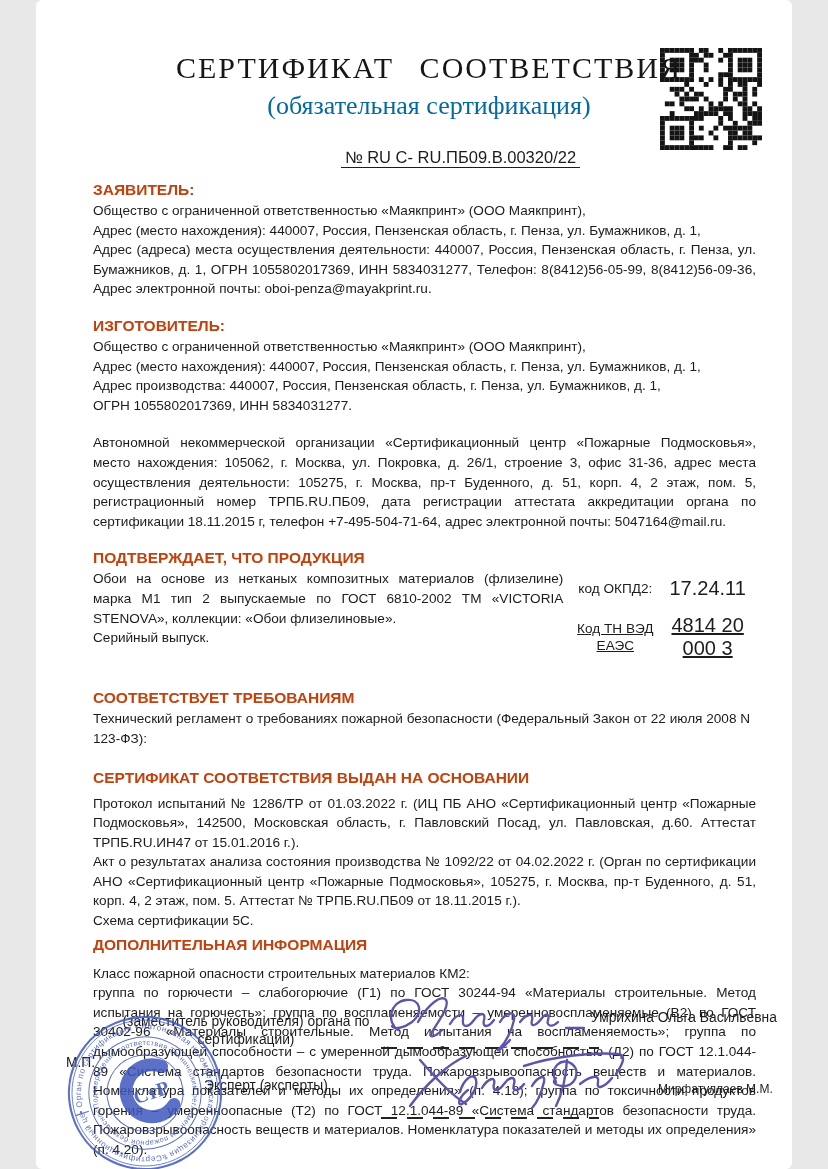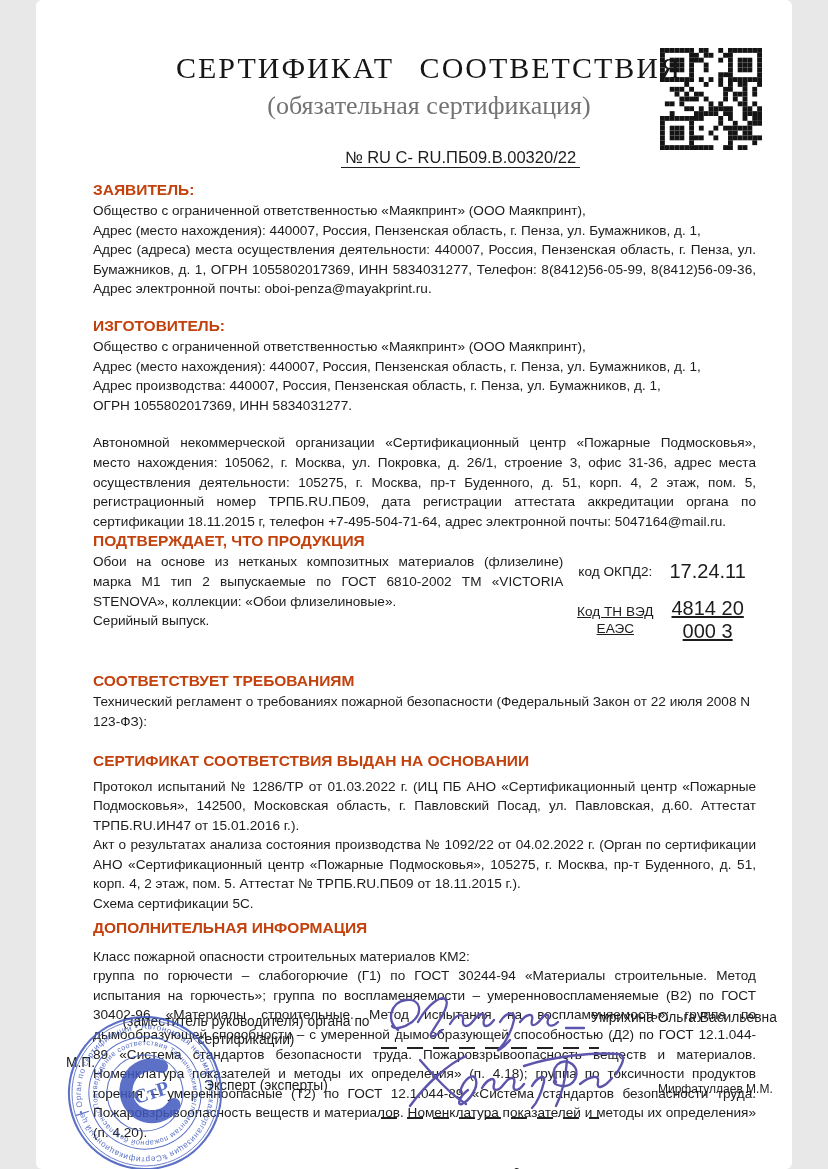--- a/index.html
+++ b/index.html
@@ -17,21 +17,21 @@
   .content{position:absolute;left:57px;right:36px;top:0;}
   
   .title-wrap{width:672px;text-align:center;margin-top:50px;}
   .doc-title{
     font-family:"Liberation Serif","DejaVu Serif",serif;
     font-size:30px;letter-spacing:2px;word-spacing:16px;
     color:#161616;line-height:36px;
   }
   .doc-subtitle{
     font-family:"Liberation Serif","DejaVu Serif",serif;
-    font-size:26px;line-height:32px;color:#737373;margin-top:4px;
+    font-size:26px;line-height:32px;color:#0369a1;margin-top:4px;
   }
   .qr{position:absolute;top:48px;right:30px;width:102px;height:102px;}
   .cert-number{
     width:735px;text-align:center;margin-top:26px;
     font-size:16.5px;font-weight:400;
   }
   .cert-number span{border-bottom:1.6px solid #1c1c1c;padding:0 4px 1px;}
   
   .sec-head{font-size:15.5px;font-weight:bold;color:#c2410c;line-height:20px;margin:0 0 1px;}
   .body-line{font-size:13.6px;line-height:19.6px;}
@@ -325,21 +325,21 @@
       <div class="body-line">Общество с ограниченной ответственностью «Маякпринт» (ООО Маякпринт),</div>
       <div class="body-line">Адрес (место нахождения): 440007, Россия, Пензенская область, г. Пенза, ул. Бумажников, д. 1,</div>
       <div class="body-line">Адрес производства: 440007, Россия, Пензенская область, г. Пенза, ул. Бумажников, д. 1,</div>
       <div class="body-line">ОГРН 1055802017369, ИНН 5834031277.</div>
     </div>
 
     <div style="margin-top:18px;">
       <div class="body-just">Автономной некоммерческой организации «Сертификационный центр «Пожарные Подмосковья», место нахождения: 105062, г. Москва, ул. Покровка, д. 26/1, строение 3, офис 31-36, адрес места осуществления деятельности: 105275, г. Москва, пр-т Буденного, д. 51, корп. 4, 2 этаж, пом. 5, регистрационный номер ТРПБ.RU.ПБ09, дата регистрации аттестата аккредитации органа по сертификации 18.11.2015 г, телефон +7-495-504-71-64, адрес электронной почты: 5047164@mail.ru.</div>
     </div>
 
-    <div style="">
+    <div style="margin-top:17px;">
       <div class="sec-head">ПОДТВЕРЖДАЕТ, ЧТО ПРОДУКЦИЯ</div>
       <div class="product-row">
         <div class="product-left">
           <div class="body-just">Обои на основе из нетканых композитных материалов (флизелине) марка М1 тип 2 выпускаемые по ГОСТ 6810-2002 ТМ «VICTORIA STENOVA», коллекции: «Обои флизелиновые».</div>
           <div class="body-line">Серийный выпуск.</div>
         </div>
         <div class="codes">
           <div class="code-row">
             <div class="code-label">код ОКПД2:</div>
             <div class="code-value">17.24.11</div>

